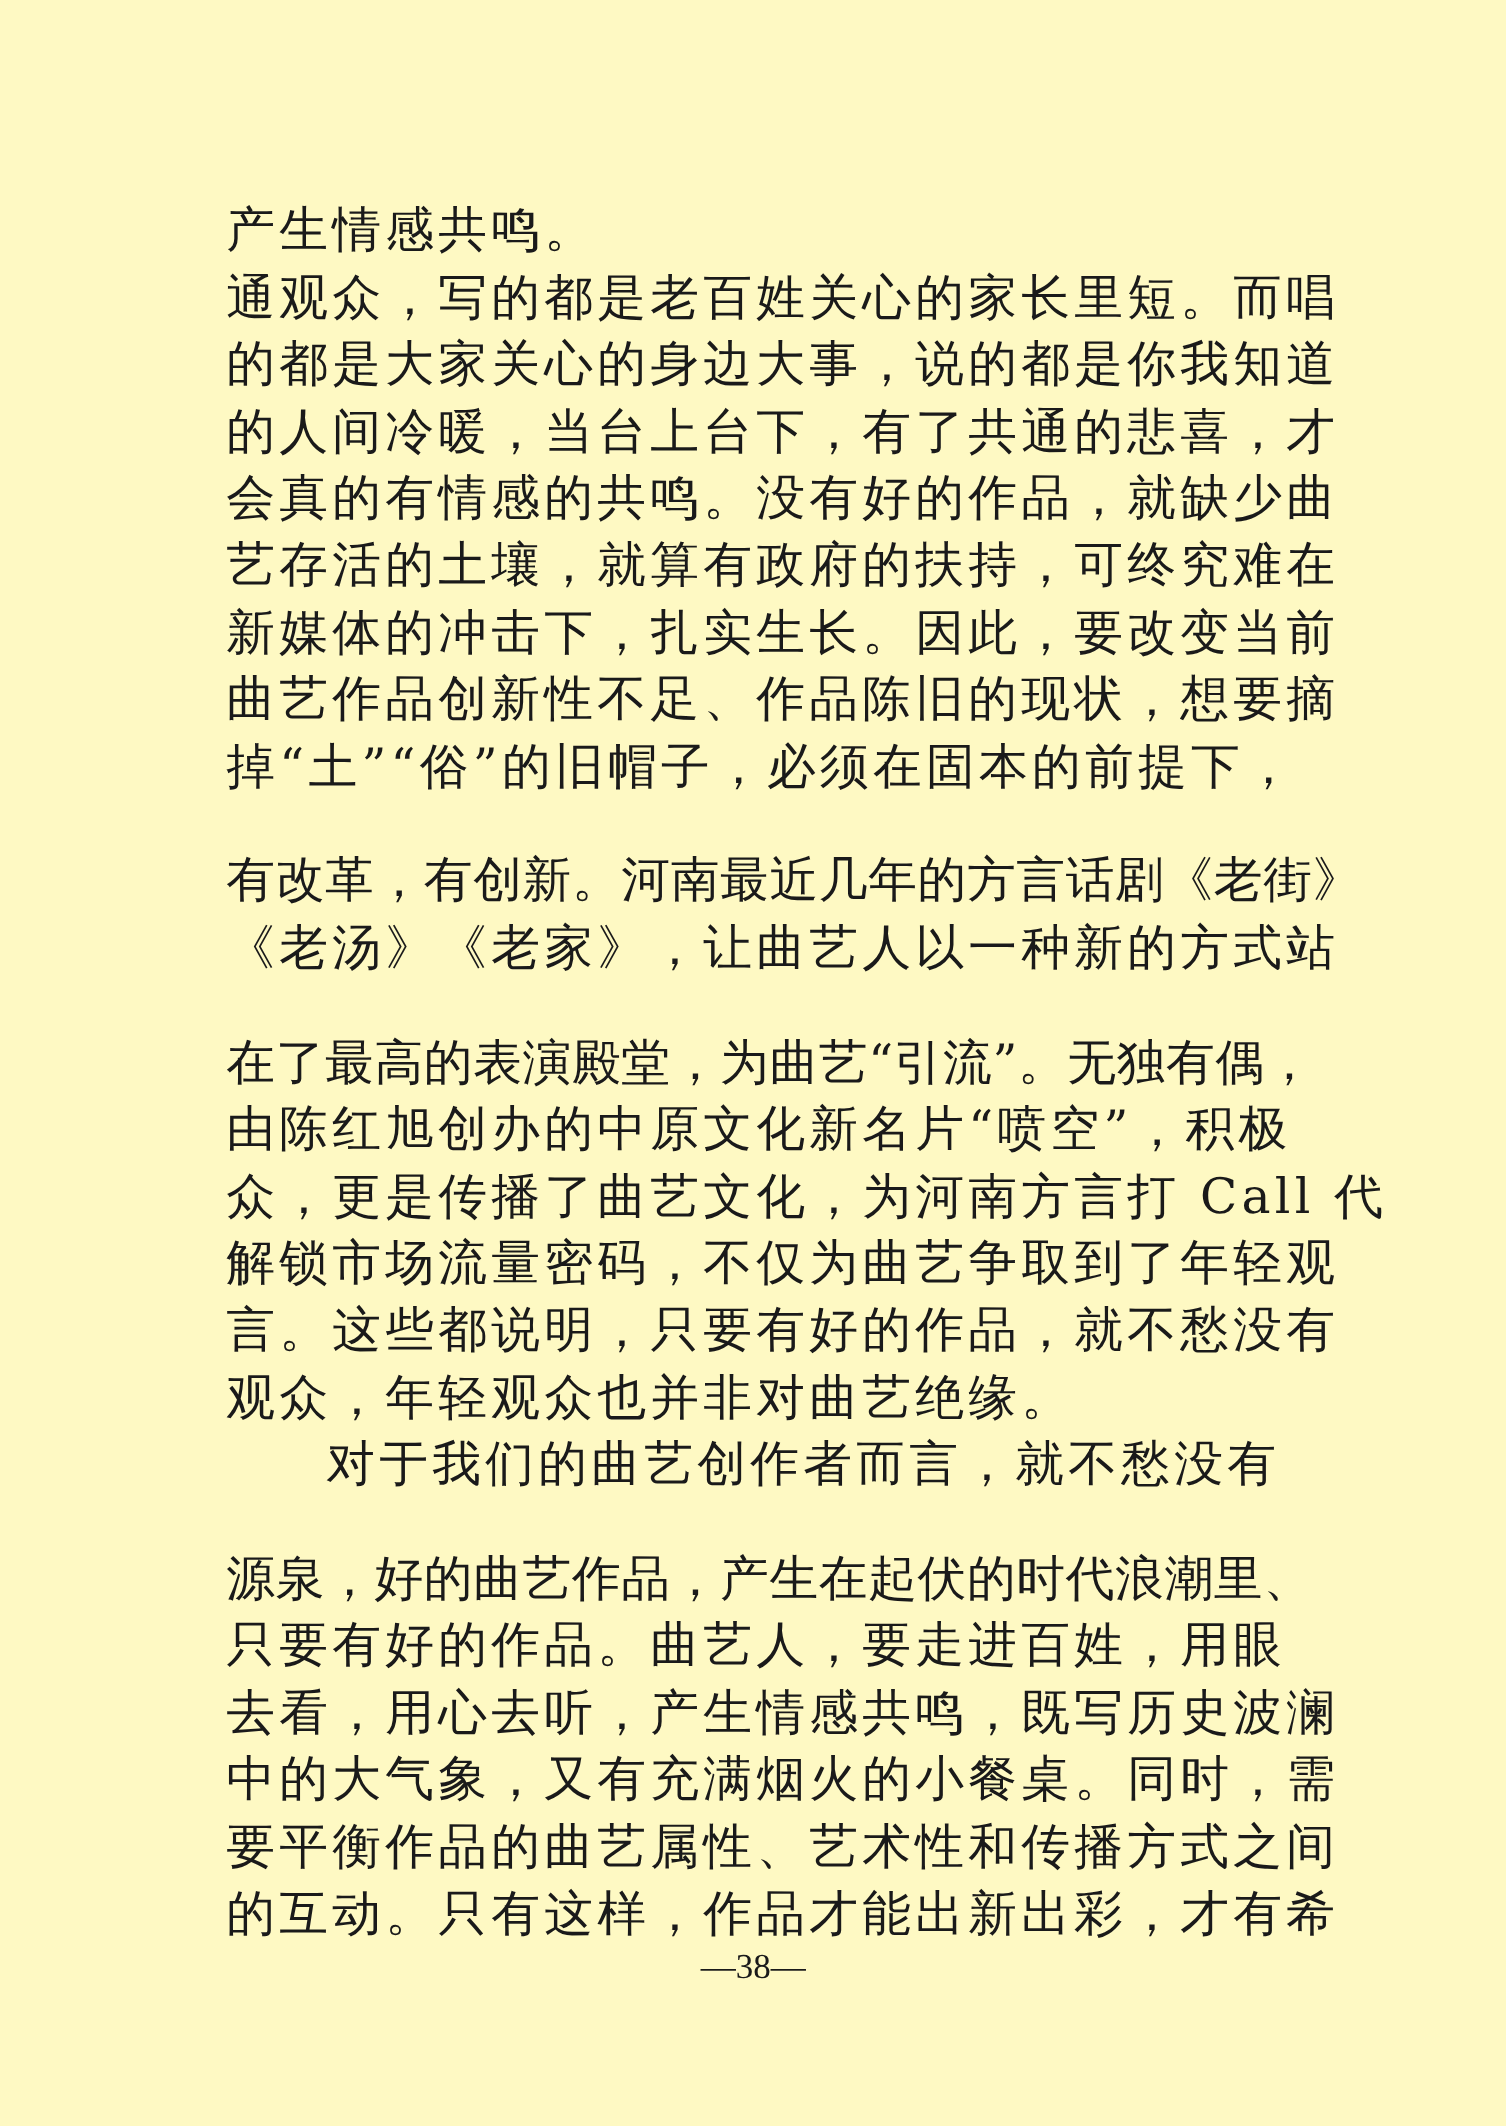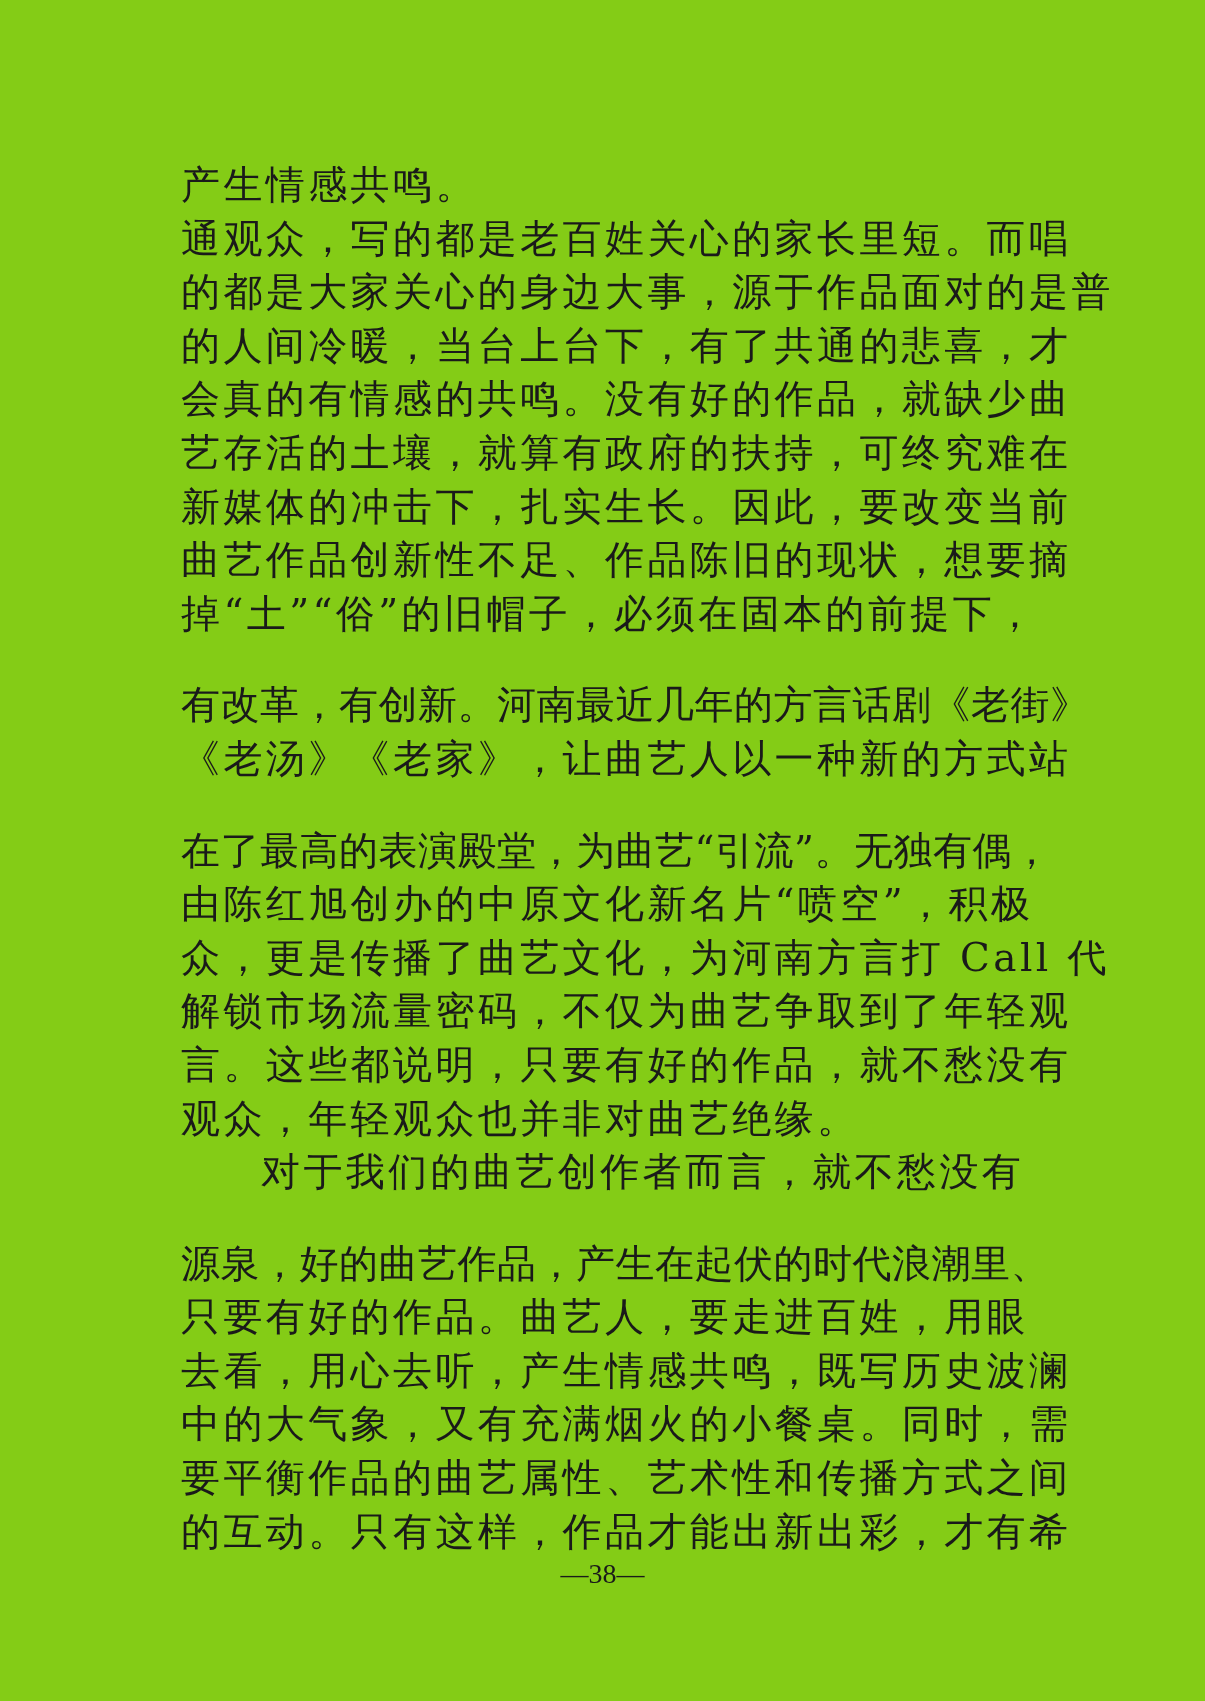--- a/index.html
+++ b/index.html
@@ -11,21 +11,21 @@
       width: 1205px;
       height: 1701px;
       position: relative;
       overflow: hidden;
     }
     .page {
       position: absolute;
       left: 0; top: 0;
       width: 1205px;
       height: 1701px;
-      background: #84cc16;
+      background: #fef9c3;
     }
     .body-text {
       position: absolute;
       left: 181px;
       top: 158px;
       width: 850px;
       font-family: "DejaVu Serif", "Liberation Serif", serif;
       font-size: 39px;
       color: #1a1a1a;
     }
@@ -53,21 +53,21 @@
       color: #1a1a1a;
     }
   </style>
 </head>
 <body>
 
 <div class="page">
   <div class="body-text">
     <div class="line">产生情感共鸣。</div>
     <div class="line">通观众，写的都是老百姓关心的家长里短。而唱</div>
-    <div class="line">的都是大家关心的身边大事，源于作品面对的是普</div>
+    <div class="line">的都是大家关心的身边大事，说的都是你我知道</div>
     <div class="line">的人间冷暖，当台上台下，有了共通的悲喜，才</div>
     <div class="line">会真的有情感的共鸣。没有好的作品，就缺少曲</div>
     <div class="line">艺存活的土壤，就算有政府的扶持，可终究难在</div>
     <div class="line">新媒体的冲击下，扎实生长。因此，要改变当前</div>
     <div class="line">曲艺作品创新性不足、作品陈旧的现状，想要摘</div>
     <div class="line">掉“土”“俗”的旧帽子，必须在固本的前提下，</div>
     <div class="line tight">有改革，有创新。河南最近几年的方言话剧《老街》</div>
     <div class="line">《老汤》《老家》，让曲艺人以一种新的方式站</div>
     <div class="line tight">在了最高的表演殿堂，为曲艺“引流”。无独有偶，</div>
     <div class="line">由陈红旭创办的中原文化新名片“喷空”，积极</div>

